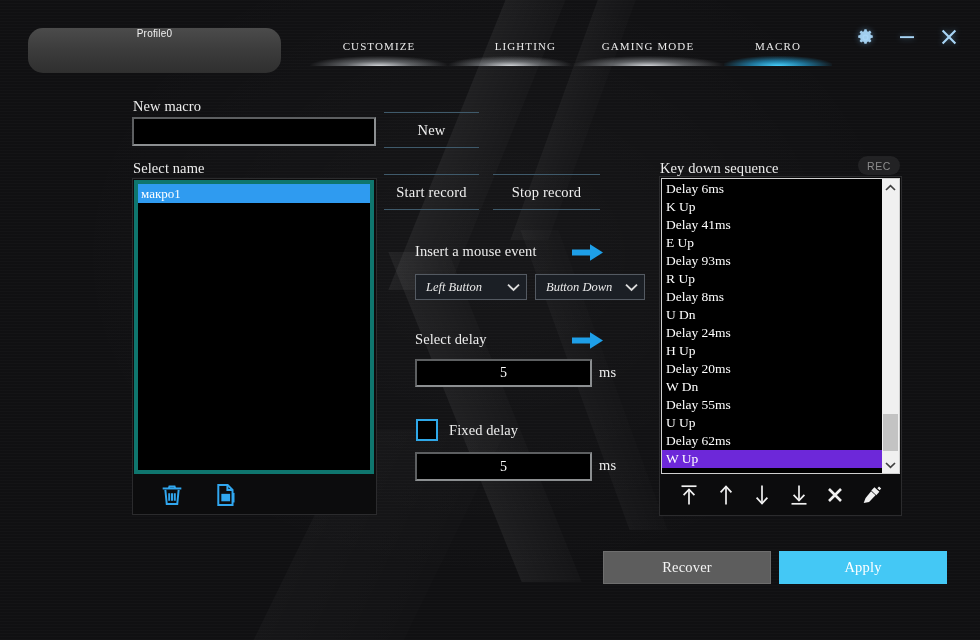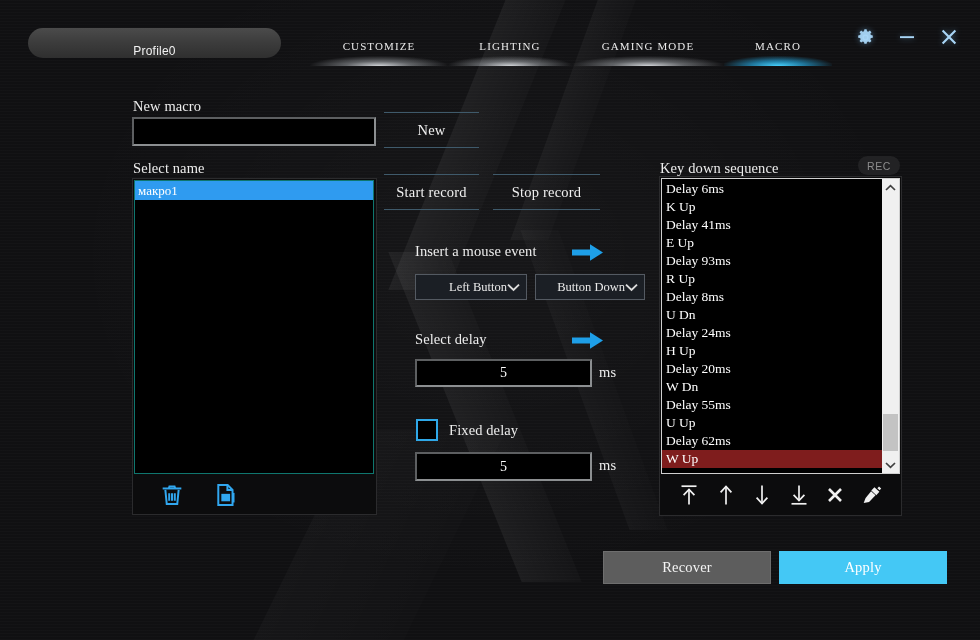--- a/index.html
+++ b/index.html
@@ -36,26 +36,26 @@
   }
   .bg-vign {
     position: absolute; inset: 0;
     background: radial-gradient(ellipse at 50% 40%, rgba(255,255,255,0.028), rgba(0,0,0,0) 62%);
     pointer-events: none;
   }
 
   
   .profile-pill {
     position: absolute; left: 28px; top: 28px;
-    width: 253px; height: 30px;
+    width: 253px; height: 45px;
     border-radius: 15px;
     background: linear-gradient(180deg, #4b4b4b 0%, #3c3c3c 48%, #2f2f2f 100%);
     color: #f2f2f2;
-    font-size: 12px;
-    display: flex; align-items: flex-end; justify-content: center;
+    font-size: 10px;
+    display: flex; align-items: flex-start; justify-content: center;
     letter-spacing: .2px;
   }
 
   .tabs { position: absolute; left: 310px; top: 40px; display: flex; }
   .tab {
     position: relative;
     padding: 0 16px 14px 16px;
     color: #eaeaea;
     font-size: 11px;
     letter-spacing: 1.1px;
@@ -109,21 +109,21 @@
 
   
   .list-wrap {
     position: absolute;
     background: #0c0c0d;
     border: 1px solid #2b2b2d;
   }
   .macro-list {
     position: absolute;
     background: #000;
-    border: 1px solid #0f766e;
+    border: 4px solid #0f766e;
     overflow: hidden;
   }
   .macro-item {
     height: 19px;
     padding-left: 3px;
     display: flex; align-items: center;
     color: #fff;
     font-size: 13px;
     font-family: "Liberation Serif", serif;
   }
@@ -154,21 +154,21 @@
     position: absolute;
     height: 26px;
     background: #1b1f25;
     border: 1px solid #545a62;
     color: #e9e9e9;
     font-size: 12.5px;
     font-family: "Liberation Serif", serif;
     display: flex; align-items: center;
     padding: 0 6px 0 10px;
   }
-  .dd .ddtext { flex: 1; text-align: right; }
+  .dd .ddtext { flex: 1; text-align: left; font-style: italic; }
   .dd .chev { color: #dcdcdc; display: flex; }
 
   
   .bluearrow { position: absolute; }
   .bluearrow svg { display: block; }
 
   
   .cbx {
     position: absolute;
     width: 22px; height: 22px;
@@ -204,21 +204,21 @@
   .seq-list { flex: 1; overflow: hidden; padding-top: 1px; }
   .seq-item {
     height: 18px;
     padding-left: 4px;
     color: #fff;
     font-size: 13.5px;
     font-family: "Liberation Serif", serif;
     display: flex; align-items: center;
     white-space: nowrap;
   }
-  .seq-item.sel { background: #7f1d1d; }
+  .seq-item.sel { background: #6d28d9; }
 
   
   .sbar { width: 17px; background: #f0f0f0; display: flex; flex-direction: column; }
   .sbtn { height: 17px; display: flex; align-items: center; justify-content: center; background: #f0f0f0; }
   .strack { flex: 1; position: relative; background: #f0f0f0; }
   .sthumb { position: absolute; left: 1px; right: 1px; background: #c3c3c3; }
 
   .seq-tools {
     position: absolute;
     display: flex; align-items: center;
@@ -256,21 +256,21 @@
 
   <div class="profile-pill">
     <span>Profile0</span>
   </div>
 
   <div class="tabs">
     <div class="tab" style="width:138px;">
       <span>CUSTOMIZE</span>
       <span class="glow"></span>
     </div>
-    <div class="tab" style="width:124px;">
+    <div class="tab" style="width:124px;text-align:right;">
       <span>LIGHTING</span>
       <span class="glow"></span>
     </div>
     <div class="tab" style="width:152px;">
       <span>GAMING MODE</span>
       <span class="glow"></span>
     </div>
     <div class="tab active" style="width:108px;">
       <span>MACRO</span>
       <span class="glow"></span>

